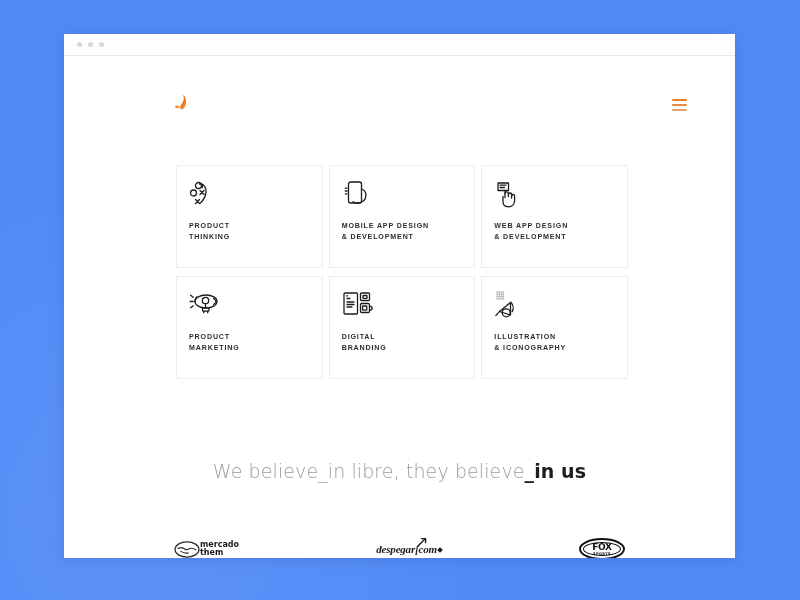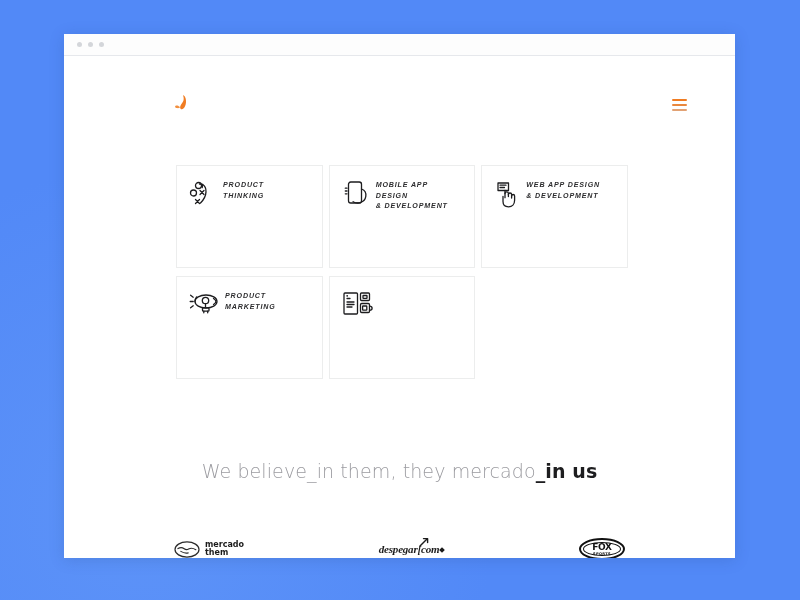--- a/index.html
+++ b/index.html
@@ -105,24 +105,23 @@
     grid-template-columns: repeat(3, 1fr);
     grid-auto-rows: 103px;
     gap: 8px 6px;
   }
 
   .service-card {
     border: 1px solid #eceded;
     background: #fff;
     padding: 14px 22px 10px 12px;
     display: flex;
-    flex-direction: row;
+    flex-direction: column;
     justify-content: flex-start;
     cursor: pointer;
-    font-style: italic;
   }
 
   .card-icon {
     height: 34px;
     display: flex;
     align-items: flex-start;
     margin-bottom: 7px;
   }
   .card-icon svg { display: block; }
 
@@ -166,21 +165,21 @@
     justify-content: space-between;
   }
   .client-logo {
     display: flex;
     align-items: center;
     justify-content: center;
     height: 30px;
   }
 
   
-  .ml { display: flex; align-items: center; gap: 5px; }
+  .ml { display: flex; align-items: center; }
   .ml-text {
     font-family: "DejaVu Sans", sans-serif;
     font-size: 8px;
     line-height: 8.5px;
     font-weight: bold;
     color: #1b1b1b;
     white-space: pre-line;
   }
 
   
@@ -353,26 +352,44 @@
             <rect x="2" y="2" width="13.5" height="21" rx="1"></rect>
             <path d="M5 7.5h3M5 11h7M5 13.5h7M5 16h5"></path>
             <circle cx="5.2" cy="4.8" r=".9" fill="#1d1d1f" stroke="none"></circle>
             <rect x="18.5" y="2" width="9" height="7.5" rx="1"></rect>
             <rect x="21" y="4.5" width="4" height="2.8" rx=".4"></rect>
             <rect x="18.5" y="12.5" width="9" height="9" rx="1.2"></rect>
             <rect x="20.6" y="15" width="4.2" height="4.2" rx=".5"></rect>
             <path d="M27.5 15.2c1.6 0 2.6 1 2.6 2.1s-1 2.1-2.6 2.1"></path>
           </svg>
         </div>
-      </div>
-
+        <div class="card-title">DIGITAL
+BRANDING</div>
+      </div>
+
+      <div class="service-card">
+        <div class="card-icon">
+          <svg width="34" height="32" viewBox="0 0 34 32" fill="none" stroke="#1d1d1f" stroke-width="1.3" stroke-linecap="round" stroke-linejoin="round" xmlns="http://www.w3.org/2000/svg">
+            <g stroke="#b9babd" stroke-width="1">
+              <path d="M3 1v7M5.2 1v7M7.4 1v7M9.6 1v7"></path>
+              <path d="M3 1h6.6M3 3.3h6.6M3 5.6h6.6M3 8h6.6"></path>
+            </g>
+            <path d="M16.5 11.5L5.5 20.5l11 3.5z"></path>
+            <circle cx="12.2" cy="21.8" r="4"></circle>
+            <path d="M16.7 11.3c2.6 2.4 3.2 6.3 1.4 9.4"></path>
+            <path d="M5.6 20.4L1.8 24.6"></path>
+          </svg>
+        </div>
+        <div class="card-title">ILLUSTRATION
+&amp; ICONOGRAPHY</div>
+      </div>
 
     </div>
 
-    <div class="tagline"><span>We believe_in them, they mercado</span><span class="accent">_in us</span></div>
+    <div class="tagline"><span>We believe_in libre, they believe</span><span class="accent">_in us</span></div>
 
     <div class="client-logos">
 
       <div class="client-logo">
         <div class="ml">
           <svg width="26" height="17" viewBox="0 0 26 17" xmlns="http://www.w3.org/2000/svg">
             <ellipse cx="13" cy="8.5" rx="12" ry="7.6" fill="none" stroke="#2b2b2b" stroke-width="1.2"></ellipse>
             <path d="M4 7.6c2.4-1.4 4.4-1.2 6.2.2c1.4 1.1 2.8 1.3 4.4.3c1.9-1.2 4.2-1.3 7.2.6" fill="none" stroke="#2b2b2b" stroke-width="1.2" stroke-linecap="round"></path>
             <path d="M6.8 10.4c2.6 1.6 5.1 2.1 7.4 1.5" fill="none" stroke="#2b2b2b" stroke-width="1.1" stroke-linecap="round"></path>
           </svg>

